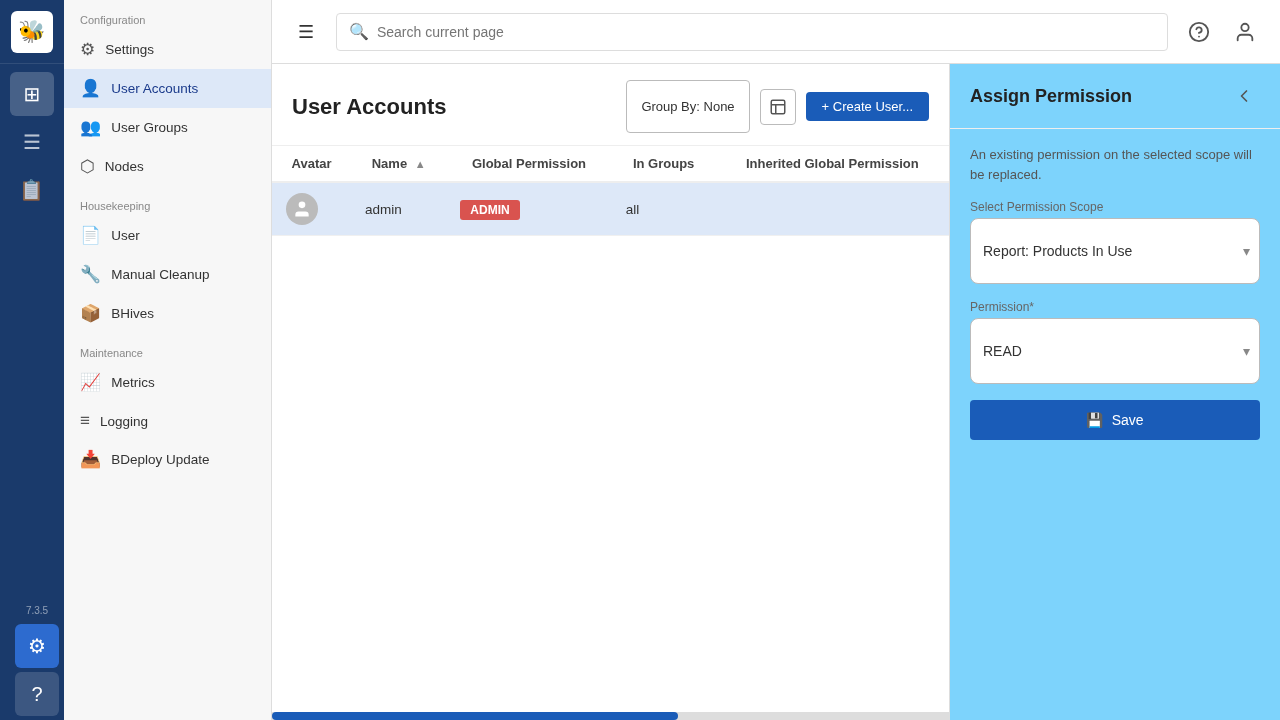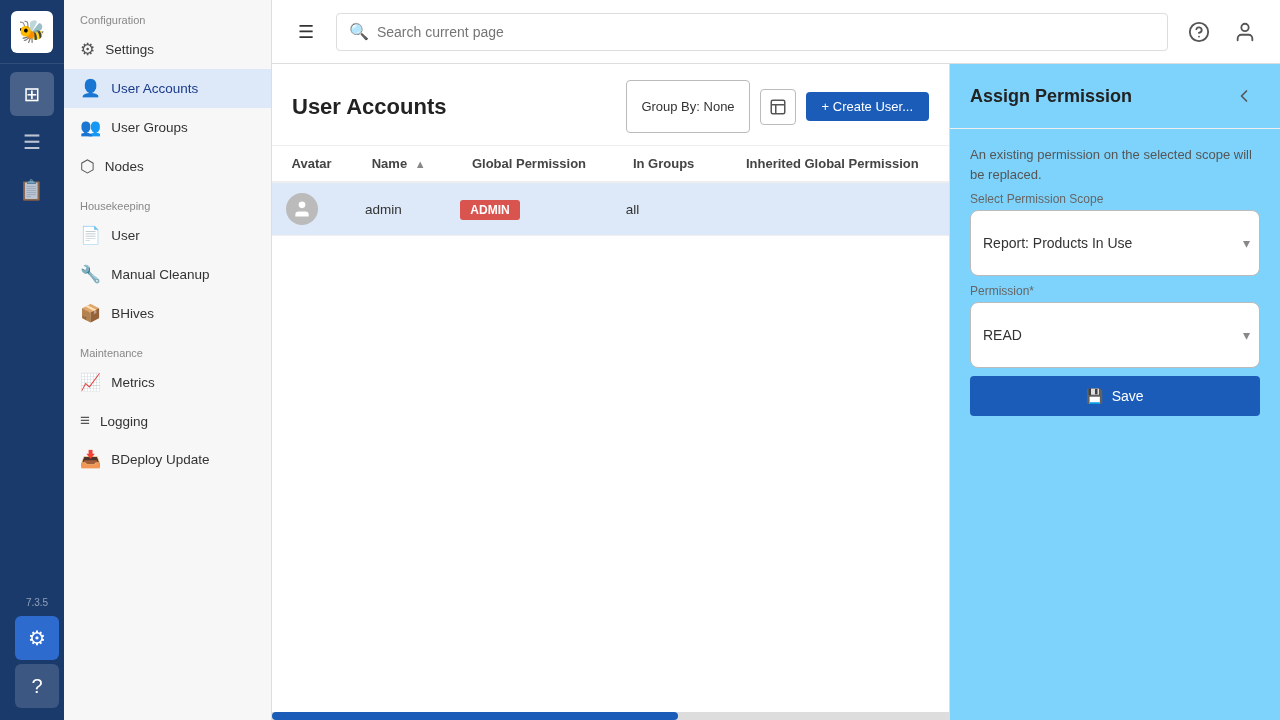--- a/index.html
+++ b/index.html
@@ -56,21 +56,21 @@
     }
     .icon-bar-item:hover, .icon-bar-item.active {
       background: rgba(255,255,255,0.2);
       color: white;
     }
     .icon-bar-bottom {
       display: flex;
       flex-direction: column;
       align-items: center;
       gap: 4px;
-      padding-bottom: 12px;
+      padding-bottom: 4px;
       margin-left: 10px;
     }
     .version-text {
       color: rgba(255,255,255,0.5);
       font-size: 10px;
       margin-bottom: 4px;
     }
     .icon-bar-bottom-item {
       width: 44px;
       height: 44px;
@@ -329,21 +329,21 @@
       justify-content: center;
       cursor: pointer;
       border-radius: 4px;
       color: #555;
       font-size: 18px;
     }
     .right-panel-body {
       padding: 16px 20px;
       display: flex;
       flex-direction: column;
-      gap: 8px;
+      gap: 16px;
     }
     .info-text {
       font-size: 13px;
       color: #555;
       line-height: 1.5;
     }
     .form-group {
       display: flex;
       flex-direction: column;
       gap: 4px;

